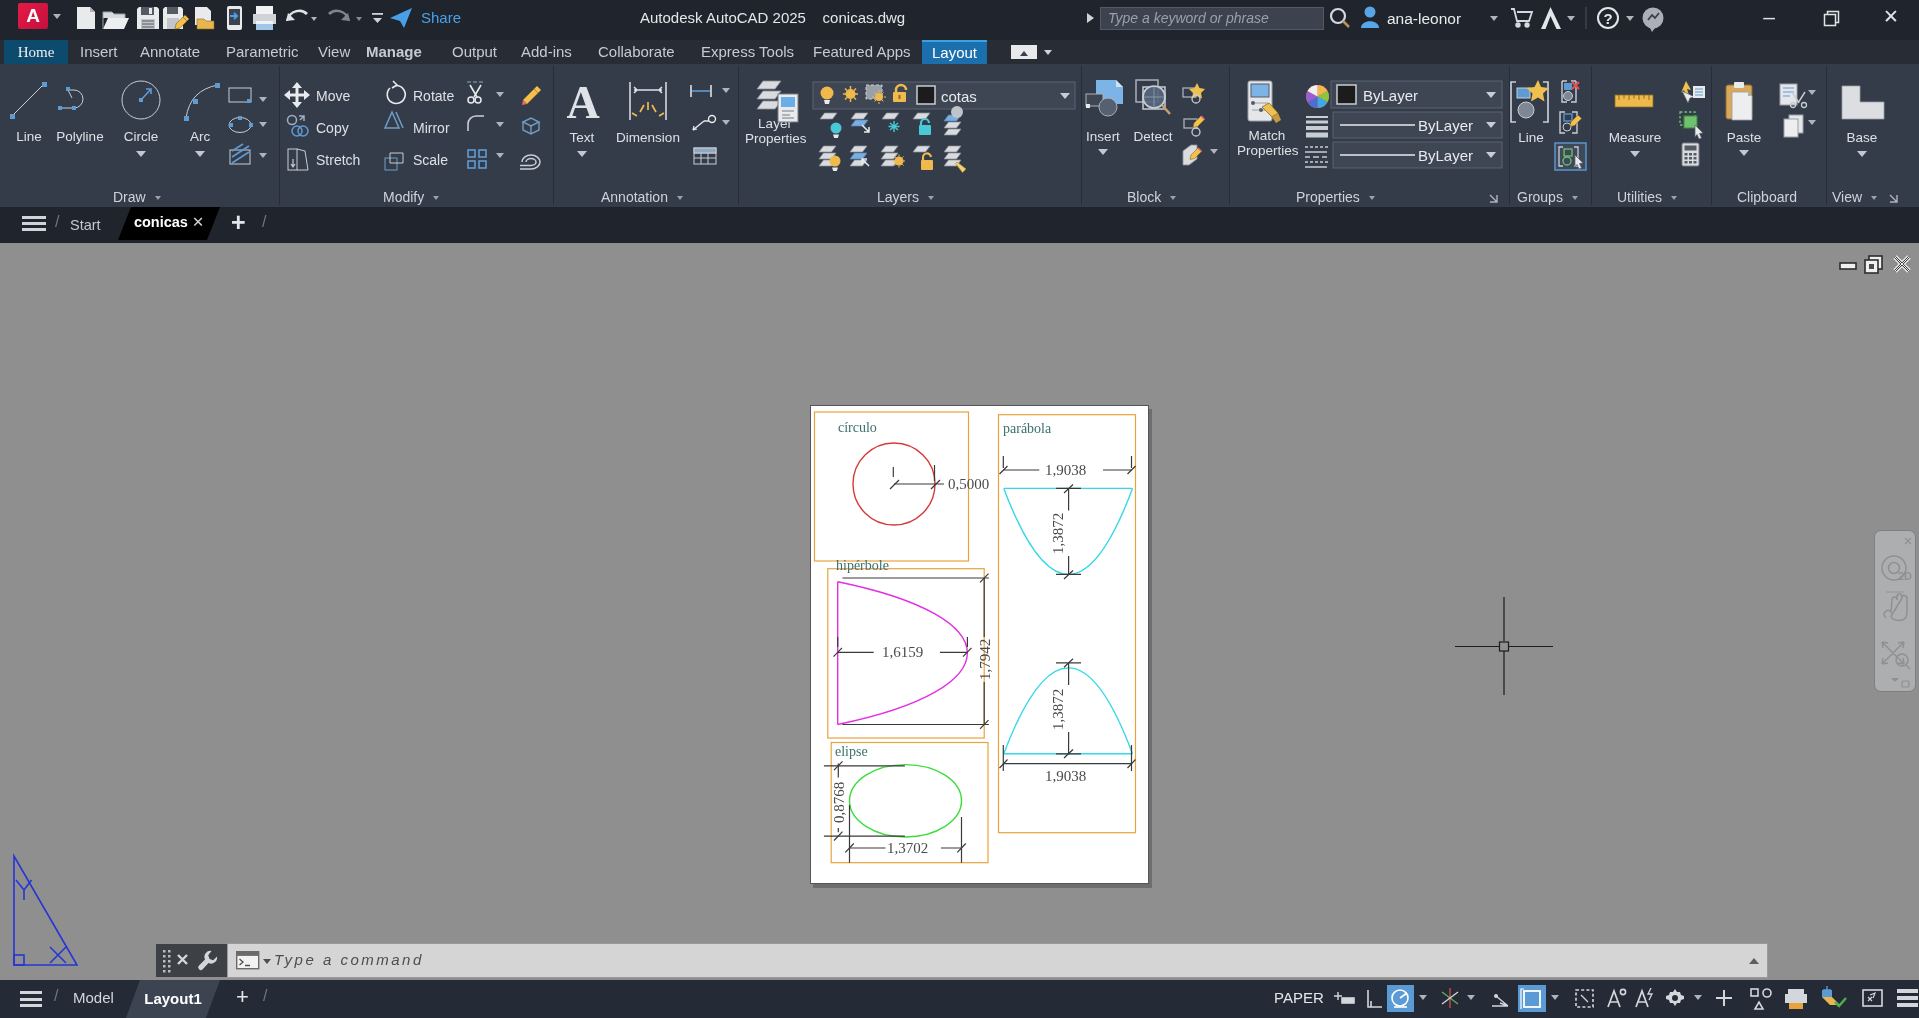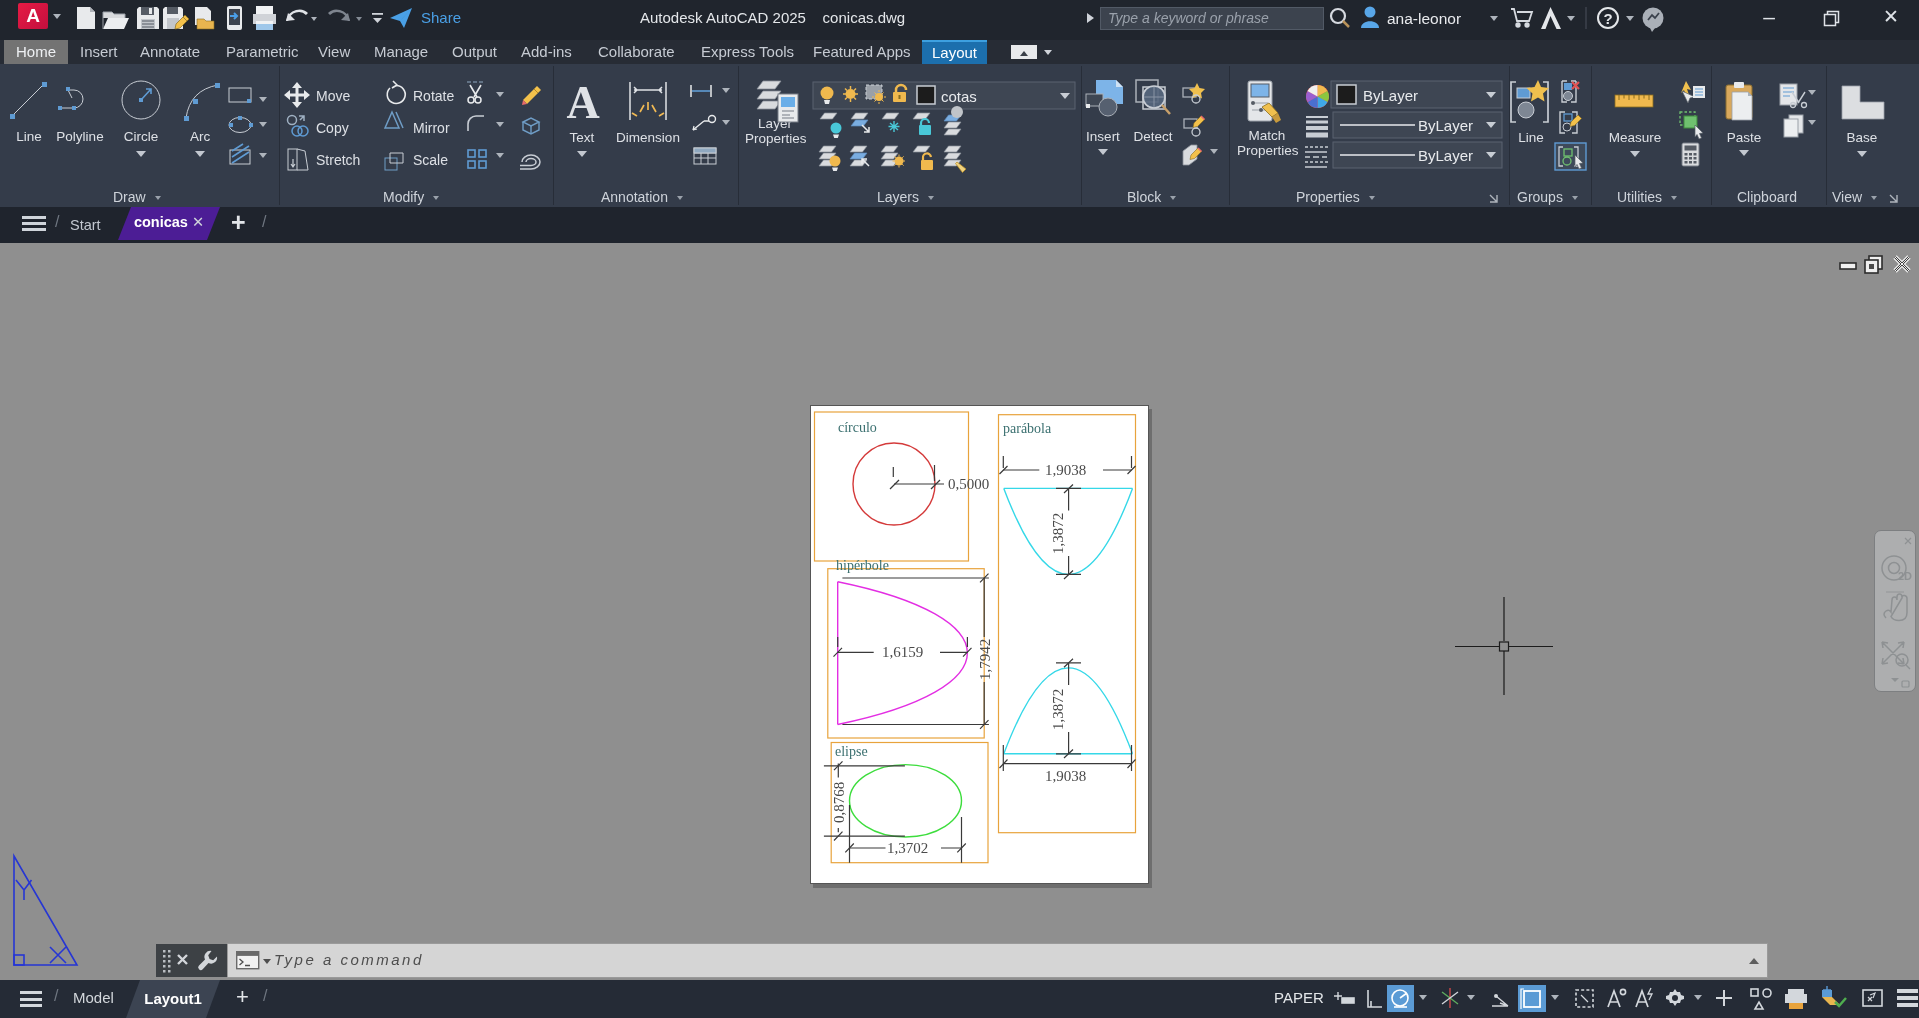--- a/index.html
+++ b/index.html
@@ -24,39 +24,39 @@
     font-size:14px; line-height:21px; padding-left:7px; }
   #play { position:absolute; left:1087px; top:13px; width:0; height:0;
     border-top:5px solid transparent; border-bottom:5px solid transparent; border-left:7px solid #cfd3d9; }
   .winbtn { position:absolute; top:0; width:46px; height:36px; color:#dfe3e8;
     text-align:center; line-height:34px; font-size:19px; }
 
   
   #tabrow { position:absolute; left:0; top:40px; width:1919px; height:24px;
     background:#272c35; color:#c6cbd3; font-size:15px; }
   #tabrow .rtab { position:absolute; top:0; height:24px; line-height:24px; }
-  #tabrow .home { background:#737373; color:#eef0f3; }
+  #tabrow .home { background:#0c4a6e; color:#eef0f3;font-family:Liberation Serif, serif; }
   #tabrow .layout { background:#1c6fad; color:#fff; border-top:2px solid #3da0e0; line-height:22px;}
 
   
   #ribbon { position:absolute; left:0; top:64px; width:1919px; height:143px;
     background:#343c4a; color:#dbdee3; }
   .sep { position:absolute; top:2px; width:1px; height:139px; background:#272d38; }
   .plabel { position:absolute; top:125px; height:16px; font-size:14px; color:#ced3da;
     white-space:nowrap; }
   .plabel .caret { margin-left:5px; border-top-color:#9aa1ab; vertical-align:middle; }
   .biglabel { position:absolute; font-size:13.5px; color:#dde0e5; text-align:center; white-space:nowrap; }
   .rowlabel { position:absolute; font-size:14px; color:#dde0e5; white-space:nowrap; }
 
   
   #doctabs { position:absolute; left:0; top:207px; width:1919px; height:36px;
     background:#1f242d; color:#c3c8d0; }
   #doctabs .slash { color:#6f7680; font-size:17px; }
   .dtab { height:30px; line-height:30px; font-size:14.5px; }
-  #tab-conicas { background:#4c1d95; color:#fff; font-weight:bold; font-size:14.5px;
+  #tab-conicas { background:#000000; color:#fff; font-weight:bold; font-size:14.5px;
     position:absolute; left:118px; top:0px; height:33px; line-height:31px; text-align:center;
     clip-path:polygon(13px 0, 100% 0, calc(100% - 13px) 100%, 0 100%); width:102px;}
 
   
   #canvas { position:absolute; left:0; top:243px; width:1919px; height:741px; background:#8f8f8f; }
   #paper { position:absolute; left:810px; top:162px; width:339px; height:479px;
     background:#ffffff; box-shadow:3px 4px 0 0 #6e6e6e; border:1px solid #555; }
 
   
   #cmdbar { position:absolute; left:156px; top:700px; width:1612px; height:35px; }
@@ -184,21 +184,21 @@
     </svg>
     <div class="winbtn" style="left:1868px;">✕</div>
   </div>
 
   <div id="tabrow">
     <div class="rtab home" style="left:4px;width:64px;text-align:center;">Home</div>
     <div class="rtab" style="left:80px;">Insert</div>
     <div class="rtab" style="left:140px;">Annotate</div>
     <div class="rtab" style="left:226px;">Parametric</div>
     <div class="rtab" style="left:318px;">View</div>
-    <div class="rtab" style="left:374px;">Manage</div>
+    <div class="rtab" style="left:366px;font-weight:bold;">Manage</div>
     <div class="rtab" style="left:452px;">Output</div>
     <div class="rtab" style="left:521px;">Add-ins</div>
     <div class="rtab" style="left:598px;">Collaborate</div>
     <div class="rtab" style="left:701px;">Express Tools</div>
     <div class="rtab" style="left:813px;">Featured Apps</div>
     <div class="rtab layout" style="left:922px;width:65px;text-align:center;">Layout</div>
     <div style="position:absolute;left:1011px;top:5px;width:26px;height:14px;background:#e8eaec;text-align:center;line-height:12px;"><span style="display:inline-block;width:0;height:0;border-left:4px solid transparent;border-right:4px solid transparent;border-bottom:5px solid #3a4049;"></span></div>
     <div class="caret" style="position:absolute;left:1044px;top:10px;border-top-color:#d0d4da;"></div>
   </div>
 

